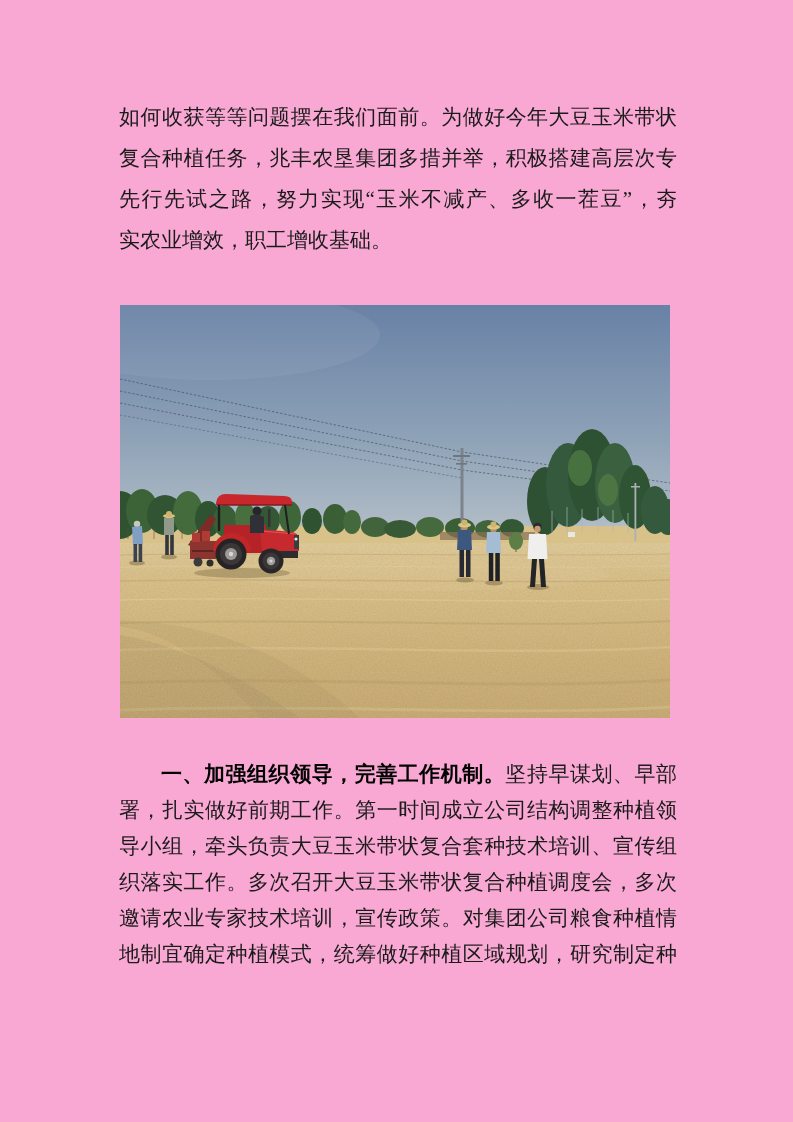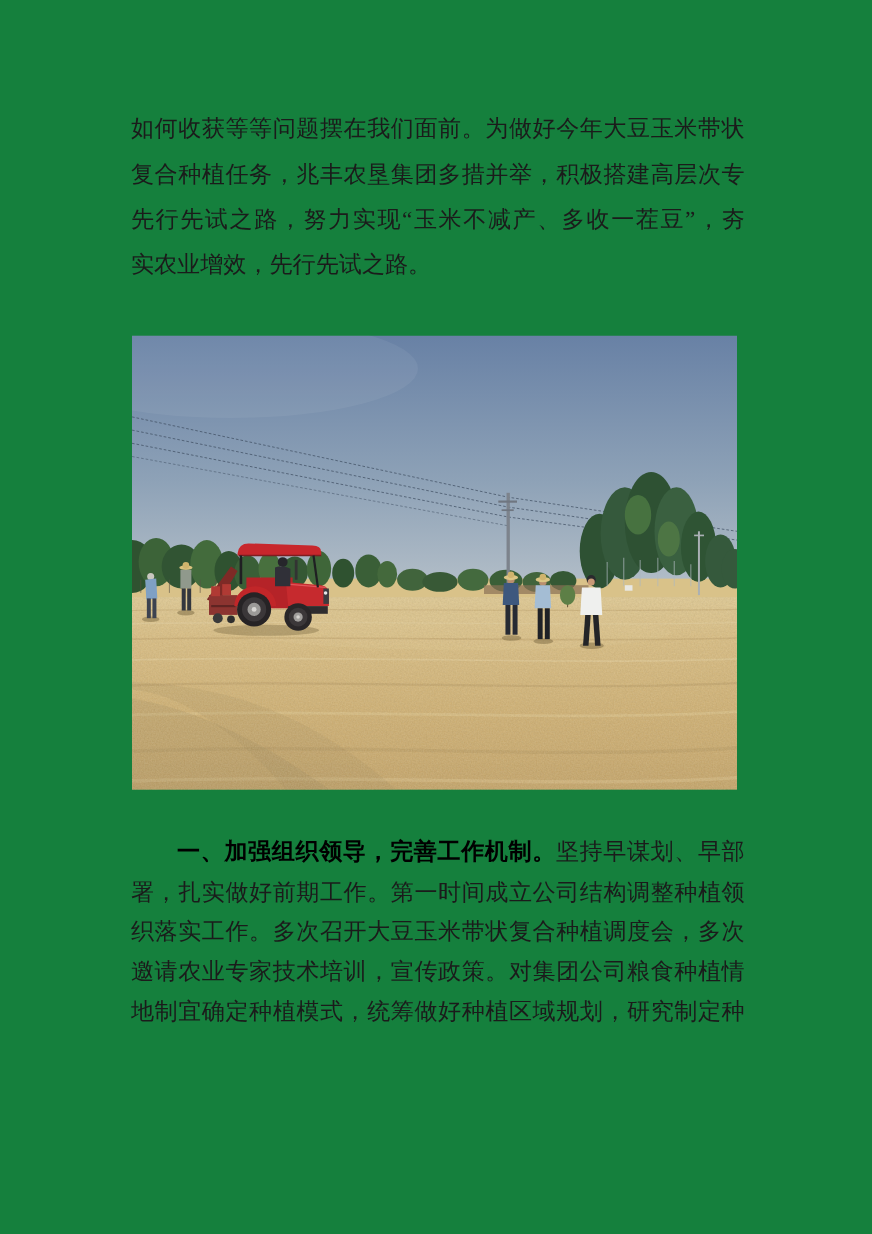--- a/index.html
+++ b/index.html
@@ -1,17 +1,17 @@
 <!DOCTYPE html>
 <html><head>
 <meta charset="utf-8">
 <style>
   html,body { margin:0; padding:0; background:#ffffff; }
   .page {
-    position:relative; width:793px; height:1122px; background:#15803d;
+    position:relative; width:793px; height:1122px; background:#f9a8d4;
     font-family:"Liberation Serif","DejaVu Serif",serif;
     color:#1b1b1b; overflow:hidden;
   }
   .para { position:absolute; left:119px; width:558px; font-size:21px; }
   .para1 { top:97px;  line-height:41px; }
   .para2 { top:724px; line-height:36px; }
   .line { text-align:justify; text-align-last:justify; text-justify:inter-ideograph; }
   .line.partial { text-align:left; text-align-last:left; }
   .line.indent { text-indent:2em;margin-top:32px; }
   .bold-heading {
@@ -24,21 +24,21 @@
 </style>
 </head>
 <body>
 
 <div class="page">
 
   <div class="para para1">
     <div class="line">如何收获等等问题摆在我们面前。为做好今年大豆玉米带状</div>
     <div class="line">复合种植任务，兆丰农垦集团多措并举，积极搭建高层次专</div>
     <div class="line">先行先试之路，努力实现“玉米不减产、多收一茬豆”，夯</div>
-    <div class="line partial">实农业增效，先行先试之路。</div>
+    <div class="line partial">实农业增效，职工增收基础。</div>
   </div>
 
   <figure class="photo">
     <svg viewBox="0 0 550 413" preserveAspectRatio="none" role="img">
       <defs>
         <linearGradient id="skyGrad" x1="0" y1="0" x2="0" y2="1">
           <stop offset="0%" stop-color="#6881a5"></stop>
           <stop offset="55%" stop-color="#8ea2b7"></stop>
           <stop offset="100%" stop-color="#b8c2ca"></stop>
         </linearGradient>
@@ -239,18 +239,19 @@
         <path d="M419,254 L424,254 L426,282 L421,282 Z" fill="#232427"></path>
       </g>
     </svg>
   </figure>
 
   <div class="para para2">
     <div class="line indent">
       <span class="bold-heading">一、加强组织领导，完善工作机制。</span><span>坚持早谋划、早部</span>
     </div>
     <div class="line">署，扎实做好前期工作。第一时间成立公司结构调整种植领</div>
+    <div class="line">导小组，牵头负责大豆玉米带状复合套种技术培训、宣传组</div>
     <div class="line">织落实工作。多次召开大豆玉米带状复合种植调度会，多次</div>
     <div class="line">邀请农业专家技术培训，宣传政策。对集团公司粮食种植情</div>
     <div class="line">地制宜确定种植模式，统筹做好种植区域规划，研究制定种</div>
   </div>
 
 </div>
 
 </body></html>

